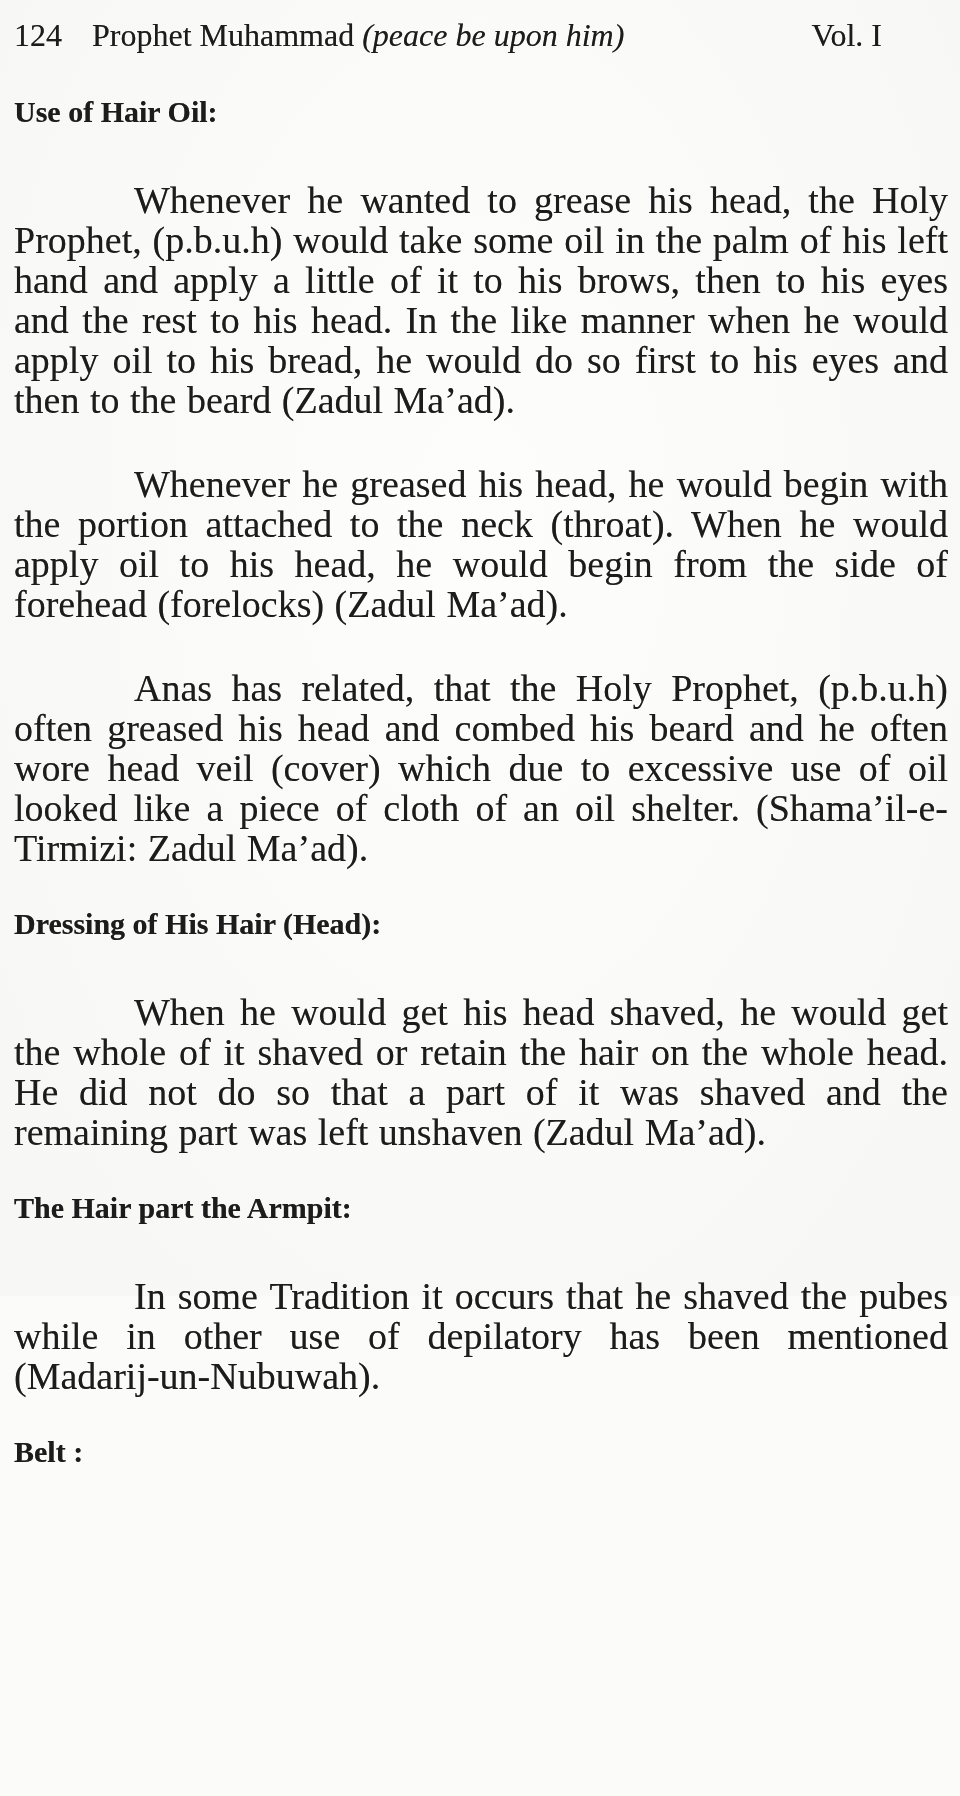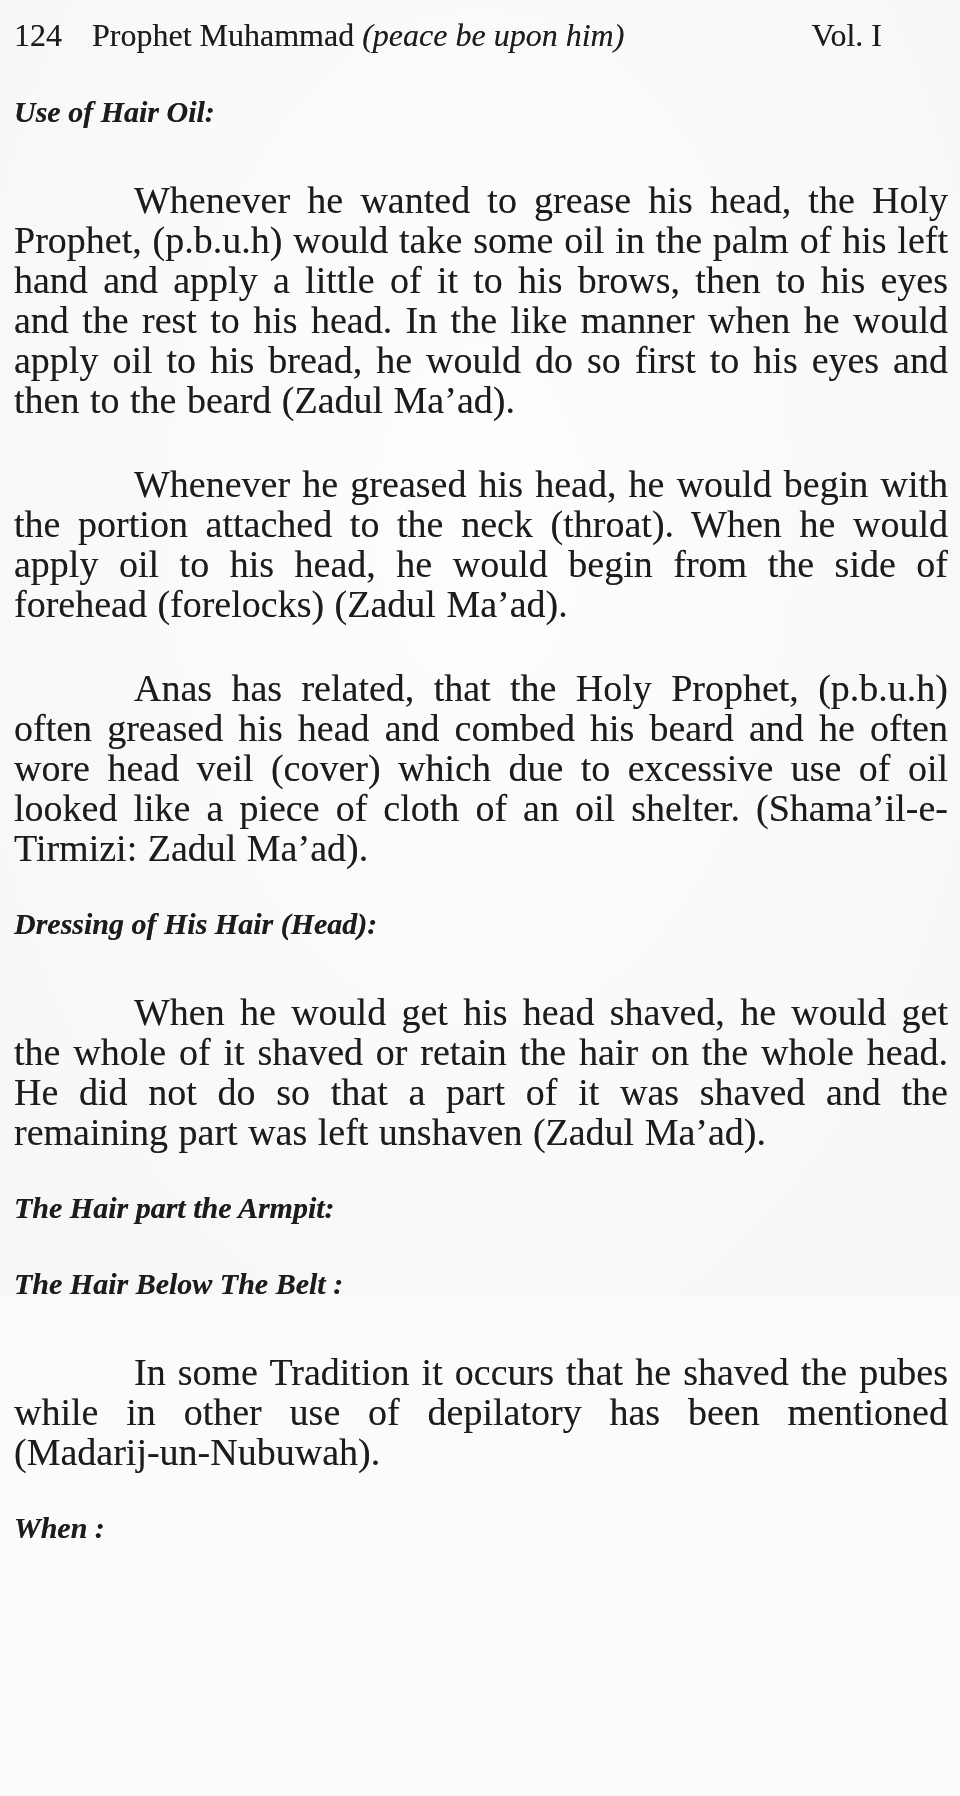--- a/index.html
+++ b/index.html
@@ -44,21 +44,20 @@
     margin-left: auto;
     margin-right: 66px;
     text-align: center;
   }
   h2.section-heading {
     font-size: 30px;
     line-height: 40px;
     font-weight: bold;
     margin: 36px 0 0 0;
     text-shadow: 0 0 0.6px rgba(20,20,20,0.6);
-    font-style: italic;
   }
   p.body-para {
     font-size: 38px;
     line-height: 40px;
     margin: 44px 0 0 0;
     text-align: justify;
     text-justify: inter-word;
     text-indent: 120px;
     text-shadow: 0 0 0.6px rgba(20,20,20,0.5);
     word-spacing: 1px;
@@ -84,18 +83,17 @@
   <h2 class="section-heading">Use of Hair Oil:</h2>
   <p class="body-para after-heading">Whenever he wanted to grease his head, the Holy Prophet, (p.b.u.h) would take some oil in the palm of his left hand and apply a little of it to his brows, then to his eyes and the rest to his head. In the like manner when he would apply oil to his bread, he would do so first to his eyes and then to the beard (Zadul Ma’ad).</p>
   <p class="body-para">Whenever he greased his head, he would begin with the portion attached to the neck (throat). When he would apply oil to his head, he would begin from the side of forehead (forelocks) (Zadul Ma’ad).</p>
   <p class="body-para">Anas has related, that the Holy Prophet, (p.b.u.h) often greased his head and combed his beard and he often wore head veil (cover) which due to excessive use of oil looked like a piece of cloth of an oil shelter. (Shama’il-e-Tirmizi: Zadul Ma’ad).</p>
 
   <h2 class="section-heading">Dressing of His Hair (Head):</h2>
   <p class="body-para after-heading">When he would get his head shaved, he would get the whole of it shaved or retain the hair on the whole head. He did not do so that a part of it was shaved and the remaining part was left unshaven (Zadul Ma’ad).</p>
 
   <h2 class="section-heading">The Hair part the Armpit:</h2>
 
-  <h2 class="section-heading">The Hair Below The Belt :</h2>
   <p class="body-para after-heading">In some Tradition it occurs that he shaved the pubes while in other use of depilatory has been mentioned (Madarij-un-Nubuwah).</p>
 
-  <h2 class="section-heading">When :</h2>
+  <h2 class="section-heading">Belt :</h2>
 
 </div>
 
 </body></html>

